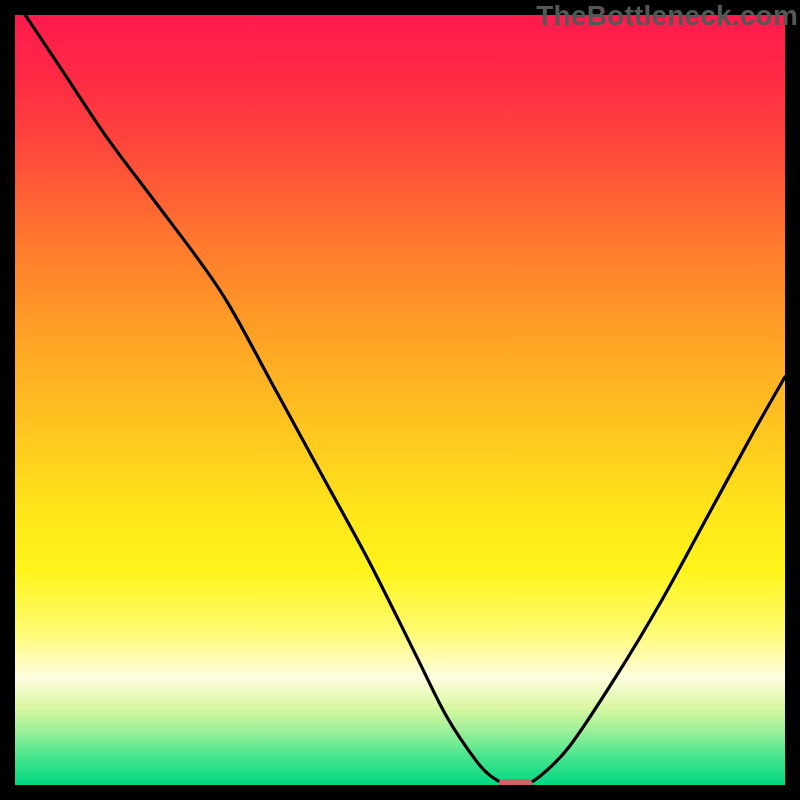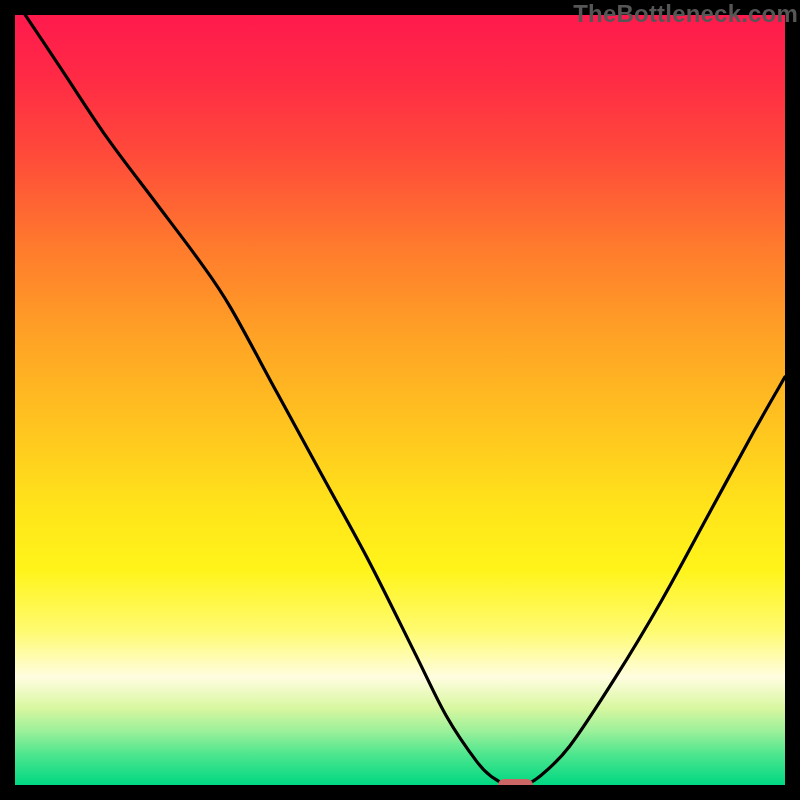--- a/index.html
+++ b/index.html
@@ -42,21 +42,21 @@
       #9cf09a 93%,
       #4ee68e 96%,
       #00d882 100%
     );
   }
   .watermark {
     position: absolute;
     top: 0px;
     right: 2px;
     color: #565656;
-    font-size: 24px;
+    font-size: 28px;
     font-weight: 600;
     letter-spacing: 0.2px;
     user-select: none;
   }
   .marker {
     position: absolute;
     background: #cc6666;
     border-radius: 8px;
   }
   svg.curve {

